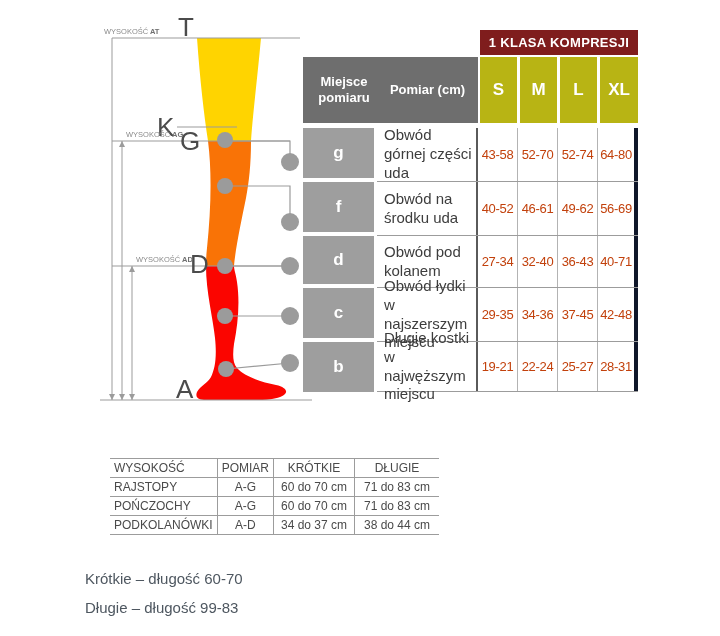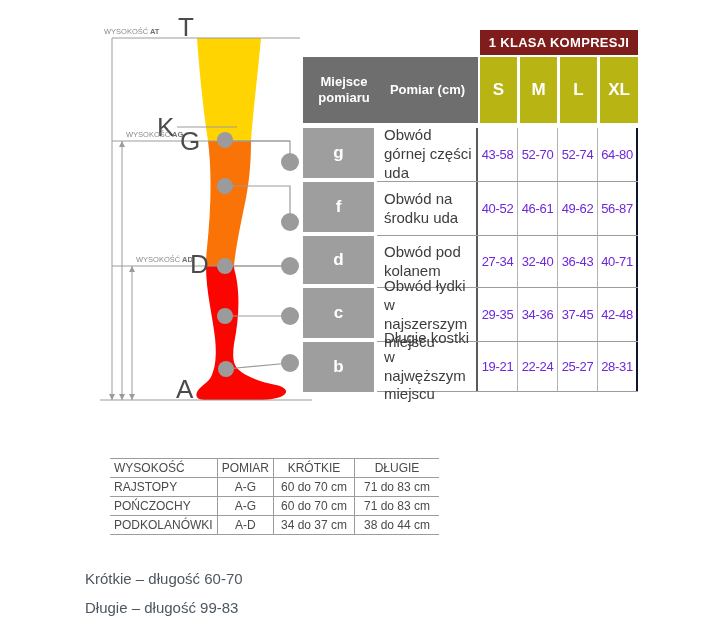--- a/index.html
+++ b/index.html
@@ -22,24 +22,24 @@
   .size-s { left:177px; width:37px; } .size-m { left:217px; width:37px; }
   .size-l { left:257px; width:37px; } .size-xl { left:297px; width:38px; }
 
   .letter-cell { position:absolute; left:0; width:71px; background:#9e9e9e; color:#fff; font-weight:bold;
                  font-size:17px; display:flex; align-items:center; justify-content:center; }
 
   .data-area { position:absolute; left:74px; top:98px; width:261px; }
   .drow { display:flex; border-bottom:1px solid #9c9c9c; box-sizing:border-box; }
   .desc { width:99px; box-sizing:border-box; padding:0 2px 0 7px; font-size:15px; color:#3d3d3d;
           display:flex; align-items:center; line-height:1.25; }
-  .val { width:40px; box-sizing:border-box; border-left:1px solid #b3b3b3; font-size:13px; color:#6d28d9;
+  .val { width:40px; box-sizing:border-box; border-left:1px solid #b3b3b3; font-size:13px; color:#c2410c;
          letter-spacing:-.3px; display:flex; align-items:center; justify-content:center; }
   .val-first { width:41px; border-left:2px solid #5a5a5a; }
-  .val-last  { width:41px; border-right:2px solid #0f172a; }
+  .val-last  { width:41px; border-right:4px solid #0f172a; }
 
   
   .len-table { position:absolute; left:110px; top:458px; border-collapse:collapse; table-layout:fixed;
                font-size:12px; color:#4a4a4a; border-top:1px solid #9c9c9c; }
   .len-table td, .len-table th { font-weight:normal; padding:1px 4px; height:16px;
                border-bottom:1px solid #9c9c9c; white-space:nowrap; }
   .len-table td + td, .len-table th + th { border-left:1px solid #9c9c9c; text-align:center; }
   .len-table .c0 { text-align:left; width:93px; }
   .len-table .c1 { width:45px; } .len-table .c2 { width:72px; } .len-table .c3 { width:76px; }
 
@@ -163,21 +163,21 @@
         <div class="val val-first">43-58</div>
         <div class="val">52-70</div>
         <div class="val">52-74</div>
         <div class="val val-last">64-80</div>
       </div>
       <div class="drow" style="height:54px">
         <div class="desc">Obwód na środku uda</div>
         <div class="val val-first">40-52</div>
         <div class="val">46-61</div>
         <div class="val">49-62</div>
-        <div class="val val-last">56-87</div>
+        <div class="val val-last">56-69</div>
       </div>
       <div class="drow" style="height:52px">
         <div class="desc">Obwód pod kolanem</div>
         <div class="val val-first">27-34</div>
         <div class="val">32-40</div>
         <div class="val">36-43</div>
         <div class="val val-last">40-71</div>
       </div>
       <div class="drow" style="height:54px">
         <div class="desc">Obwód łydki w najszerszym miejscu</div>

